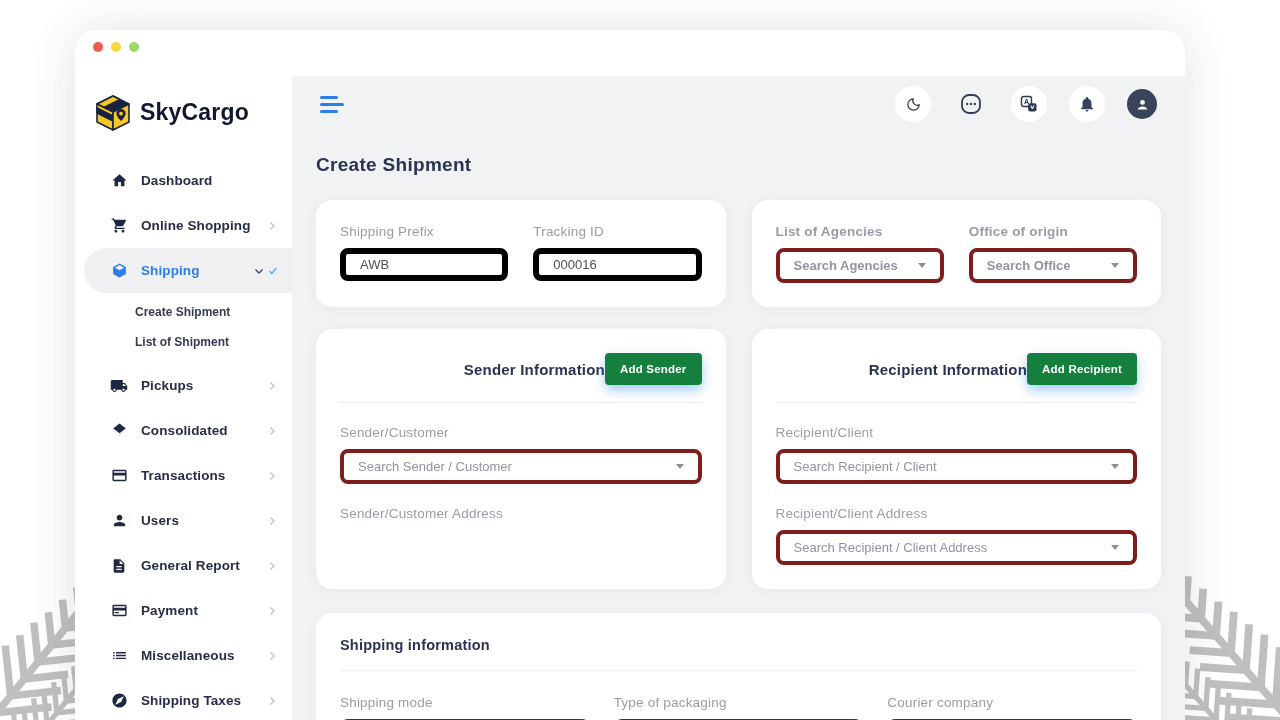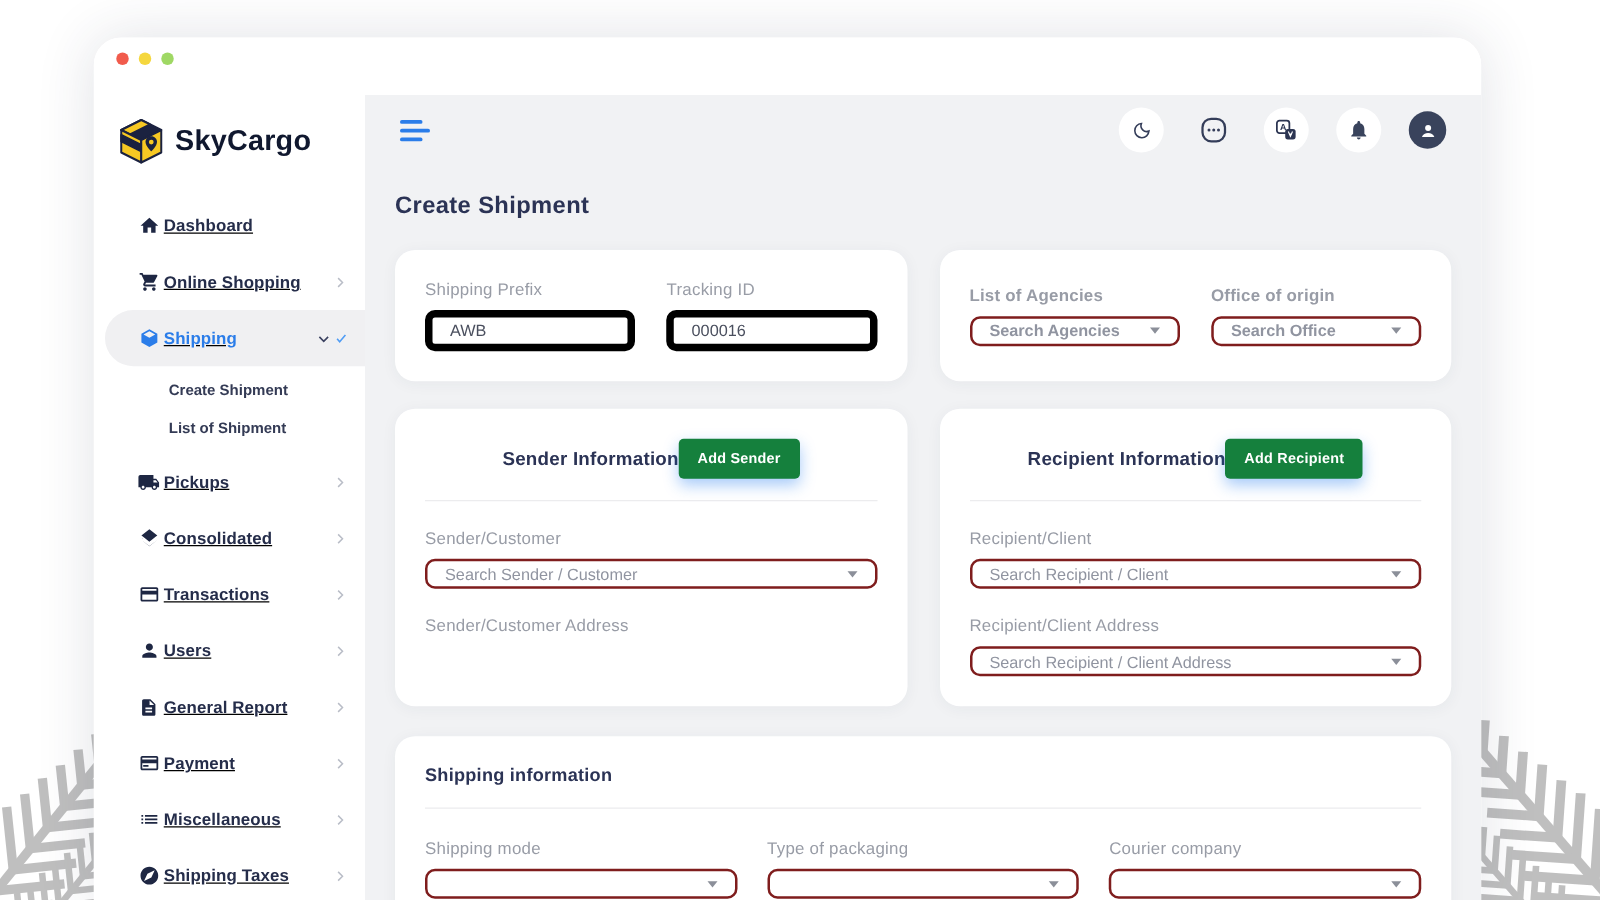--- a/index.html
+++ b/index.html
@@ -25,22 +25,22 @@
   .titlebar { height:34px; display:flex; align-items:center; gap:8px; padding-left:18px; background:#fff; }
   .dot { width:10px; height:10px; border-radius:50%; }
   .window-body { display:flex; height:656px;margin-top:12px; }
 
   
   .sidebar { width:217px; flex-shrink:0; background:#fff; position:relative; z-index:2; }
   .logo-row { display:flex; align-items:center; gap:7px; padding:16px 0 0 18px; }
   .logo-text { font-size:23px; font-weight:800; color:#10182f; letter-spacing:.2px; }
   .nav { list-style:none; margin-top:26px; }
   .nav-item {
-    height:45px; display:flex; align-items:center; gap:3px;
-    padding:0 14px 0 35px; cursor:pointer; position:relative;text-decoration:underline;
+    height:45px; display:flex; align-items:center; gap:13px;
+    padding:0 14px 0 35px; cursor:pointer; position:relative;
   }
   .nav-item .lbl { font-size:13.5px; font-weight:700; color:#252d4a; flex:1; letter-spacing:.1px; }
   .nav-item.active { background:#f0f0f2; border-radius:24px 0 0 24px; margin-left:9px; padding-left:26px; }
   .nav-item.active .lbl { color:#2b7de9; }
   .nav-icon { width:18px; height:18px; flex-shrink:0; display:flex; align-items:center; justify-content:center; }
   .chev { flex-shrink:0; display:flex; align-items:center; gap:3px; }
   .submenu { list-style:none; padding:4px 0 6px 0; }
   .submenu li { height:30px; display:flex; align-items:center; padding-left:60px; font-size:12px; font-weight:600; color:#343b55; cursor:pointer; }
 
   
@@ -67,27 +67,27 @@
 
   .field-label { font-size:13.5px; color:#989ca6; margin-bottom:9px; letter-spacing:.2px; }
   .field-row { display:flex; gap:25px; }
   .field-col { flex:1; min-width:0; }
   .text-input {
     width:100%; height:33px; border:6px solid #000000; border-radius:8px;
     padding:0 14px; font-size:13px; color:#4a4f5e; background:#fff; outline:none;
     font-family:"Liberation Sans", sans-serif;
   }
   .select {
-    height:24px; border:2px solid #7f1d1d; border-radius:8px; background:#fff;
+    height:35px; border:4px solid #7f1d1d; border-radius:8px; background:#fff;
     display:flex; align-items:center; padding:0 14px; cursor:pointer;
   }
   .select .ph { font-size:13px; color:#9094a0; flex:1; white-space:nowrap; overflow:hidden; }
   .caret { width:0; height:0; border-left:4px solid transparent; border-right:4px solid transparent; border-top:5px solid #8b8f99; margin-left:8px; flex-shrink:0; }
 
-  .card-head { display:flex; align-items:center; justify-content:center; }
+  .card-head { display:flex; align-items:center; justify-content:flex-end; }
   .card-title { font-size:15px; font-weight:700; color:#2b3355; letter-spacing:.2px; }
   .card-title-sm { font-size:14.5px; font-weight:700; color:#2b3355; letter-spacing:.2px; }
   .btn-primary {
     background:#15803d; color:#fff; border:none; border-radius:4px;
     font-size:11.5px; font-weight:700; padding:10px 15px; cursor:pointer;
     box-shadow:0 5px 12px rgba(22,116,240,.38); letter-spacing:.2px;
     font-family:"Liberation Sans", sans-serif;
   }
   .divider { height:1px; background:#ececee; margin-top:17px; }
   .fl-mt { margin-top:22px; }

